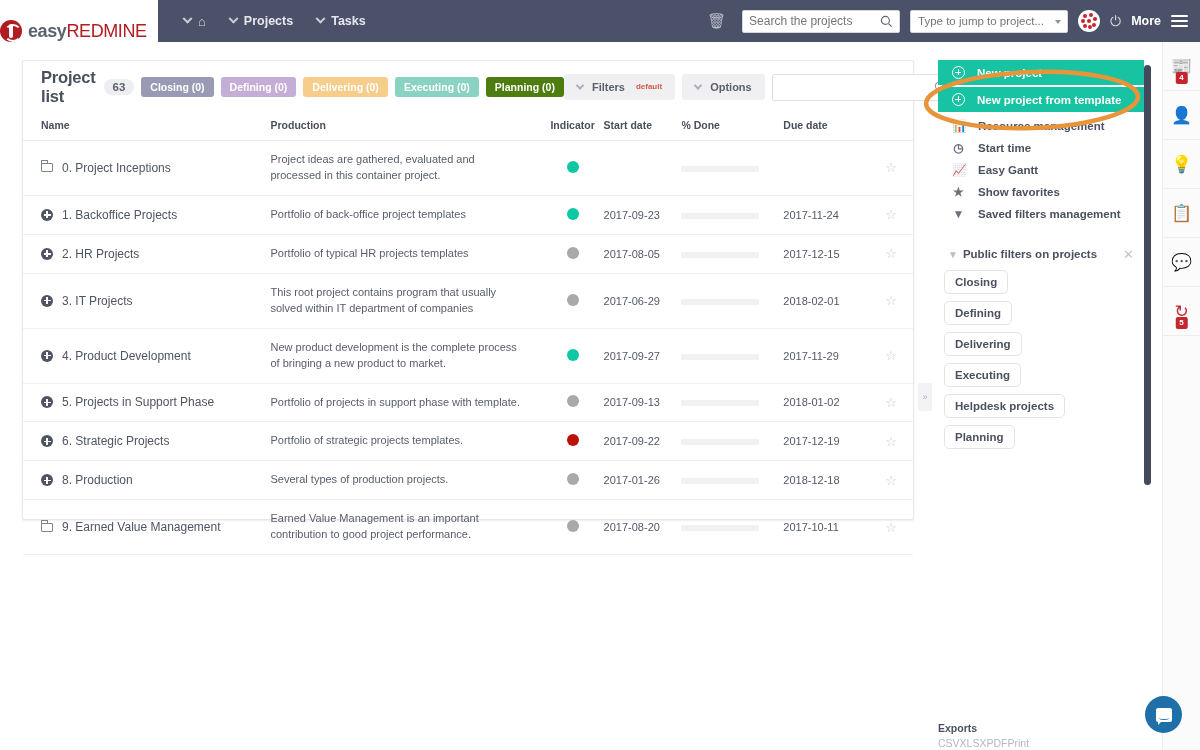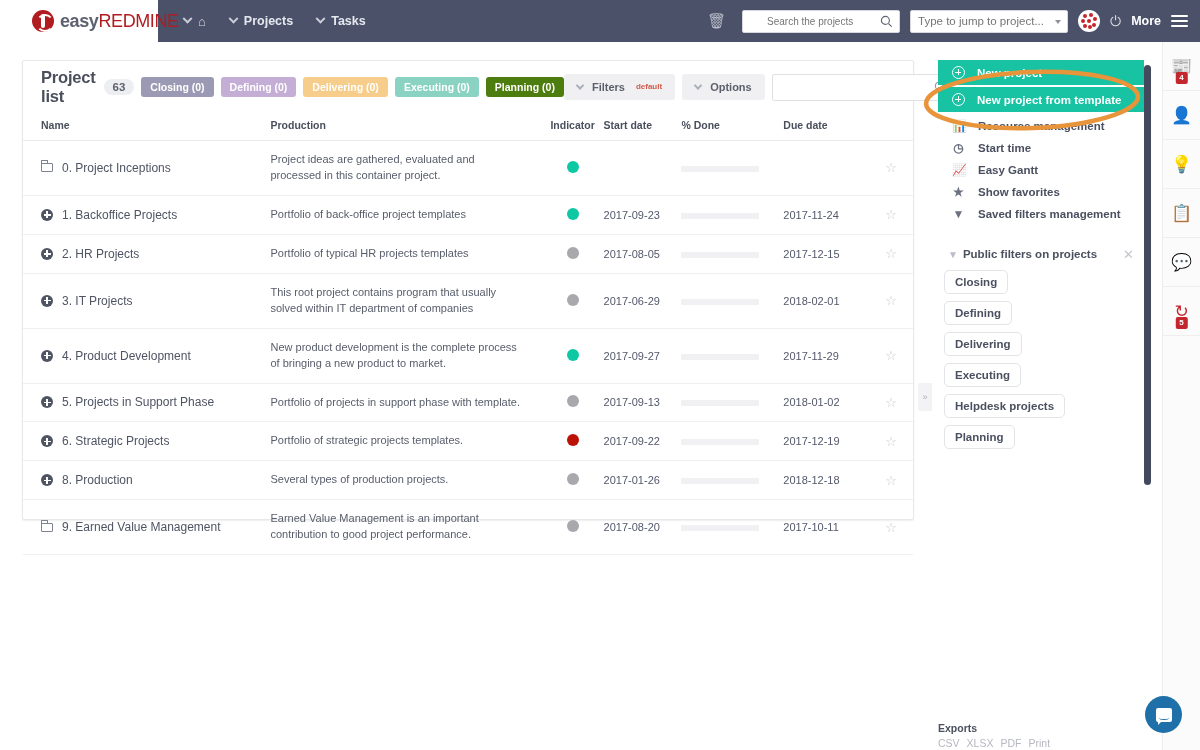--- a/index.html
+++ b/index.html
@@ -12,21 +12,21 @@
   }
 
   
   #topbar {
     position: absolute; left: 0; top: 0; width: 1200px; height: 42px;
     background: #4b5168;
     display: flex; align-items: center;
   }
   #logo-area {
     width: 158px; height: 42px; background: #ffffff;
-    display: flex; align-items: center; padding-left: 32px;
+    display: flex; align-items: flex-end; padding-left: 0;
   }
   .logo-mark {
     width: 22px; height: 22px; border-radius: 50%;
     background: #b01c20; position: relative; flex: 0 0 auto;
   }
   .logo-mark::after {
     content: ""; position: absolute; left: 9px; top: 4px;
     width: 4px; height: 14px; background: #ffffff; border-radius: 2px;
   }
   .logo-mark::before {
@@ -55,21 +55,21 @@
     padding-right: 12px; gap: 10px;
   }
   .trash-icon { color: #b9bdc9; font-size: 15px; cursor: pointer; margin-right: 6px;}
   .top-search {
     position: relative; width: 158px; height: 23px;
     background: #ffffff; border: 1px solid #d6d8de; border-radius: 2px;
     display: flex; align-items: center;
   }
   .top-search input {
     border: none; outline: none; width: 100%; height: 100%;
-    padding: 0 22px 0 24px; font-size: 10px; color: #555a66;
+    padding: 0 22px 0 6px; font-size: 12px; color: #555a66;
     font-family: "Liberation Sans", sans-serif; background: transparent;
   }
   .top-search .mag { position: absolute; right: 6px; top: 4px; }
   .jump-box {
     position: relative; width: 158px; height: 23px;
     background: #ffffff; border: 1px solid #d6d8de; border-radius: 2px;
     display: flex; align-items: center;
   }
   .jump-box input {
     border: none; outline: none; width: 100%; height: 100%;
@@ -249,21 +249,21 @@
   .rail-glyph.red { color: #c4262e; }
   .rail-badge {
     position: absolute; bottom: 6px; left: 50%; transform: translateX(-50%);
     background: #c4262e; color: #ffffff; font-size: 8px; font-weight: bold;
     padding: 1px 4px; border-radius: 2px; line-height: 1.3;
   }
 
   
   #exports { position: absolute; left: 938px; top: 722px; }
   #exports .ex-title { font-size: 10.5px; font-weight: bold; color: #4b5060; }
-  #exports .ex-links { margin-top: 3px; font-size: 10.5px; color: #b5b8bf; display: flex; gap: 7px; }
+  #exports .ex-links { margin-top: 3px; font-size: 10.5px; color: #b5b8bf; display: flex; }
   #exports .ex-links span { cursor: pointer; }
 
   
   #chat {
     position: absolute; left: 1145px; top: 696px; width: 37px; height: 37px;
     border-radius: 50%; background: #1f70a8;
     display: flex; align-items: center; justify-content: center; cursor: pointer;
   }
   #chat .bub {
     width: 16px; height: 14px; background: #ffffff; border-radius: 2px; position: relative;

